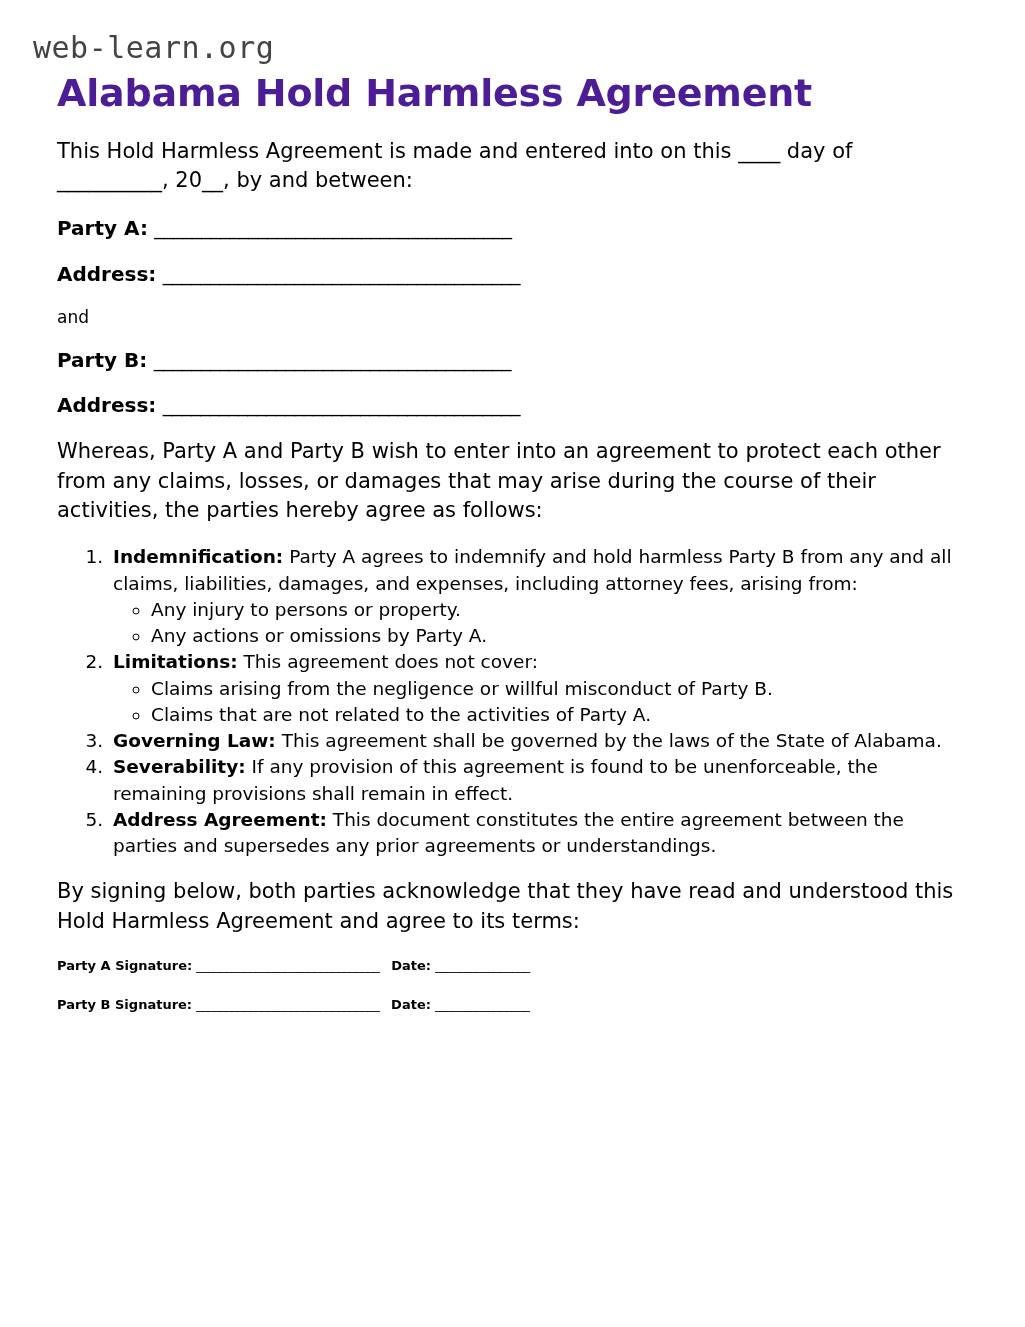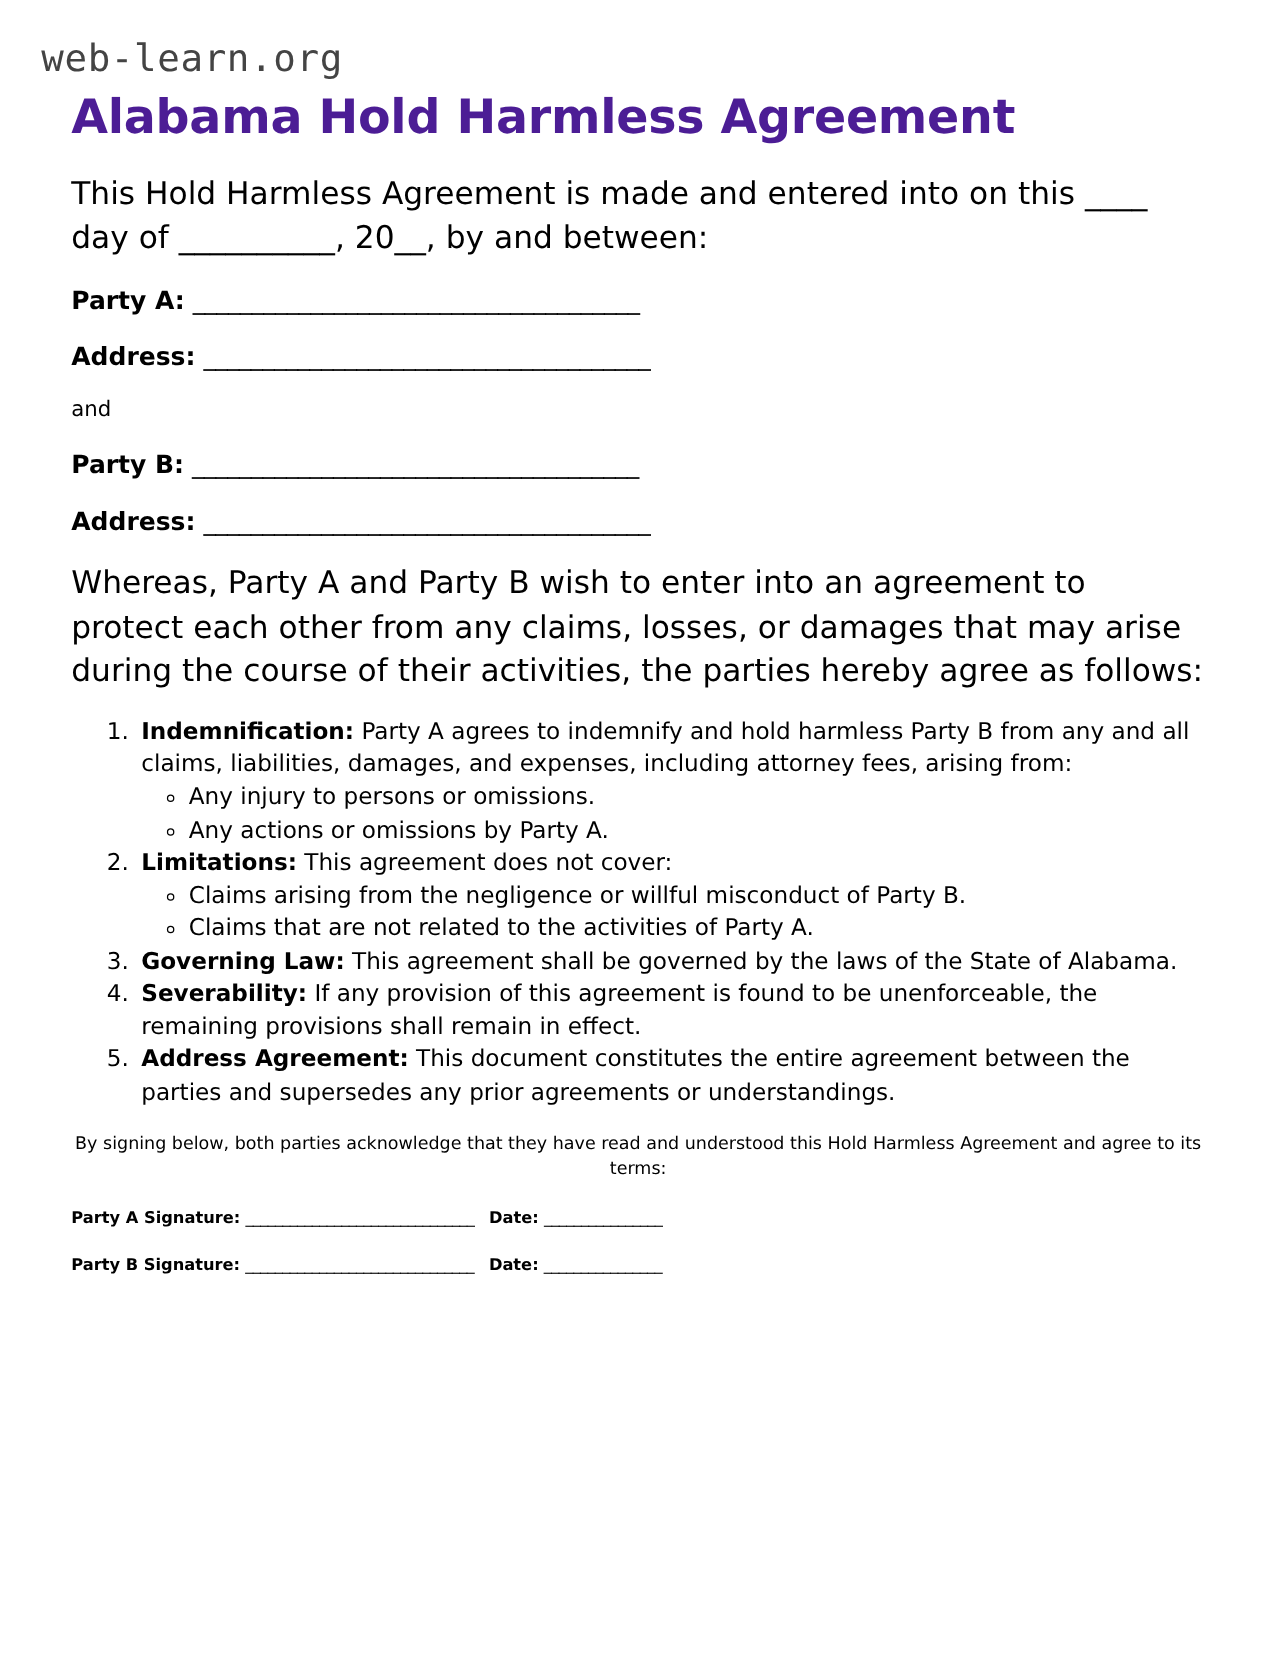--- a/index.html
+++ b/index.html
@@ -52,21 +52,21 @@
     padding: 0;
     font-size: 38px;
     line-height: 1.12;
     font-weight: bold;
     letter-spacing: -0.2px;
     color: #4c1d95;
   }
 
   p.para {
     margin: 0 0 18px 0;
-    font-size: 25px;
+    font-size: 21px;
     line-height: 1.42;
     color: #000;
   }
 
   p.field {
     margin: 0 0 17px 0;
     font-size: 20px;
     line-height: 1.42;
     color: #000;
     white-space: nowrap;
@@ -105,23 +105,22 @@
     list-style-type: circle;
     margin: 0;
     padding-left: 38px;
   }
   ul.subs > li {
     margin: 0;
   }
 
   p.closing {
     margin: 18px 0 20px 0;
-    font-size: 14px;
-    line-height: 1.42;
-    text-align: center;
+    font-size: 21px;
+    line-height: 1.42;
   }
 
   p.sign-line {
     margin: 0 0 20px 0;
     font-size: 13px;
     line-height: 1.42;
     white-space: nowrap;
   }
   p.sign-line .lbl {
     font-weight: bold;
@@ -170,21 +169,21 @@
       <span class="rule">______________________________________</span>
     </p>
 
     <p class="para">Whereas, Party A and Party B wish to enter into an agreement to protect each other from any claims, losses, or damages that may arise during the course of their activities, the parties hereby agree as follows:</p>
 
     <ol class="clauses">
 
       <li>
         <span class="term">Indemnification:</span><span> Party A agrees to indemnify and hold harmless Party B from any and all claims, liabilities, damages, and expenses, including attorney fees, arising from:</span>
         <ul class="subs">
-          <li>Any injury to persons or omissions.</li>
+          <li>Any injury to persons or property.</li>
           <li>Any actions or omissions by Party A.</li>
         </ul>
       </li>
 
       <li>
         <span class="term">Limitations:</span><span> This agreement does not cover:</span>
         <ul class="subs">
           <li>Claims arising from the negligence or willful misconduct of Party B.</li>
           <li>Claims that are not related to the activities of Party A.</li>
         </ul>

